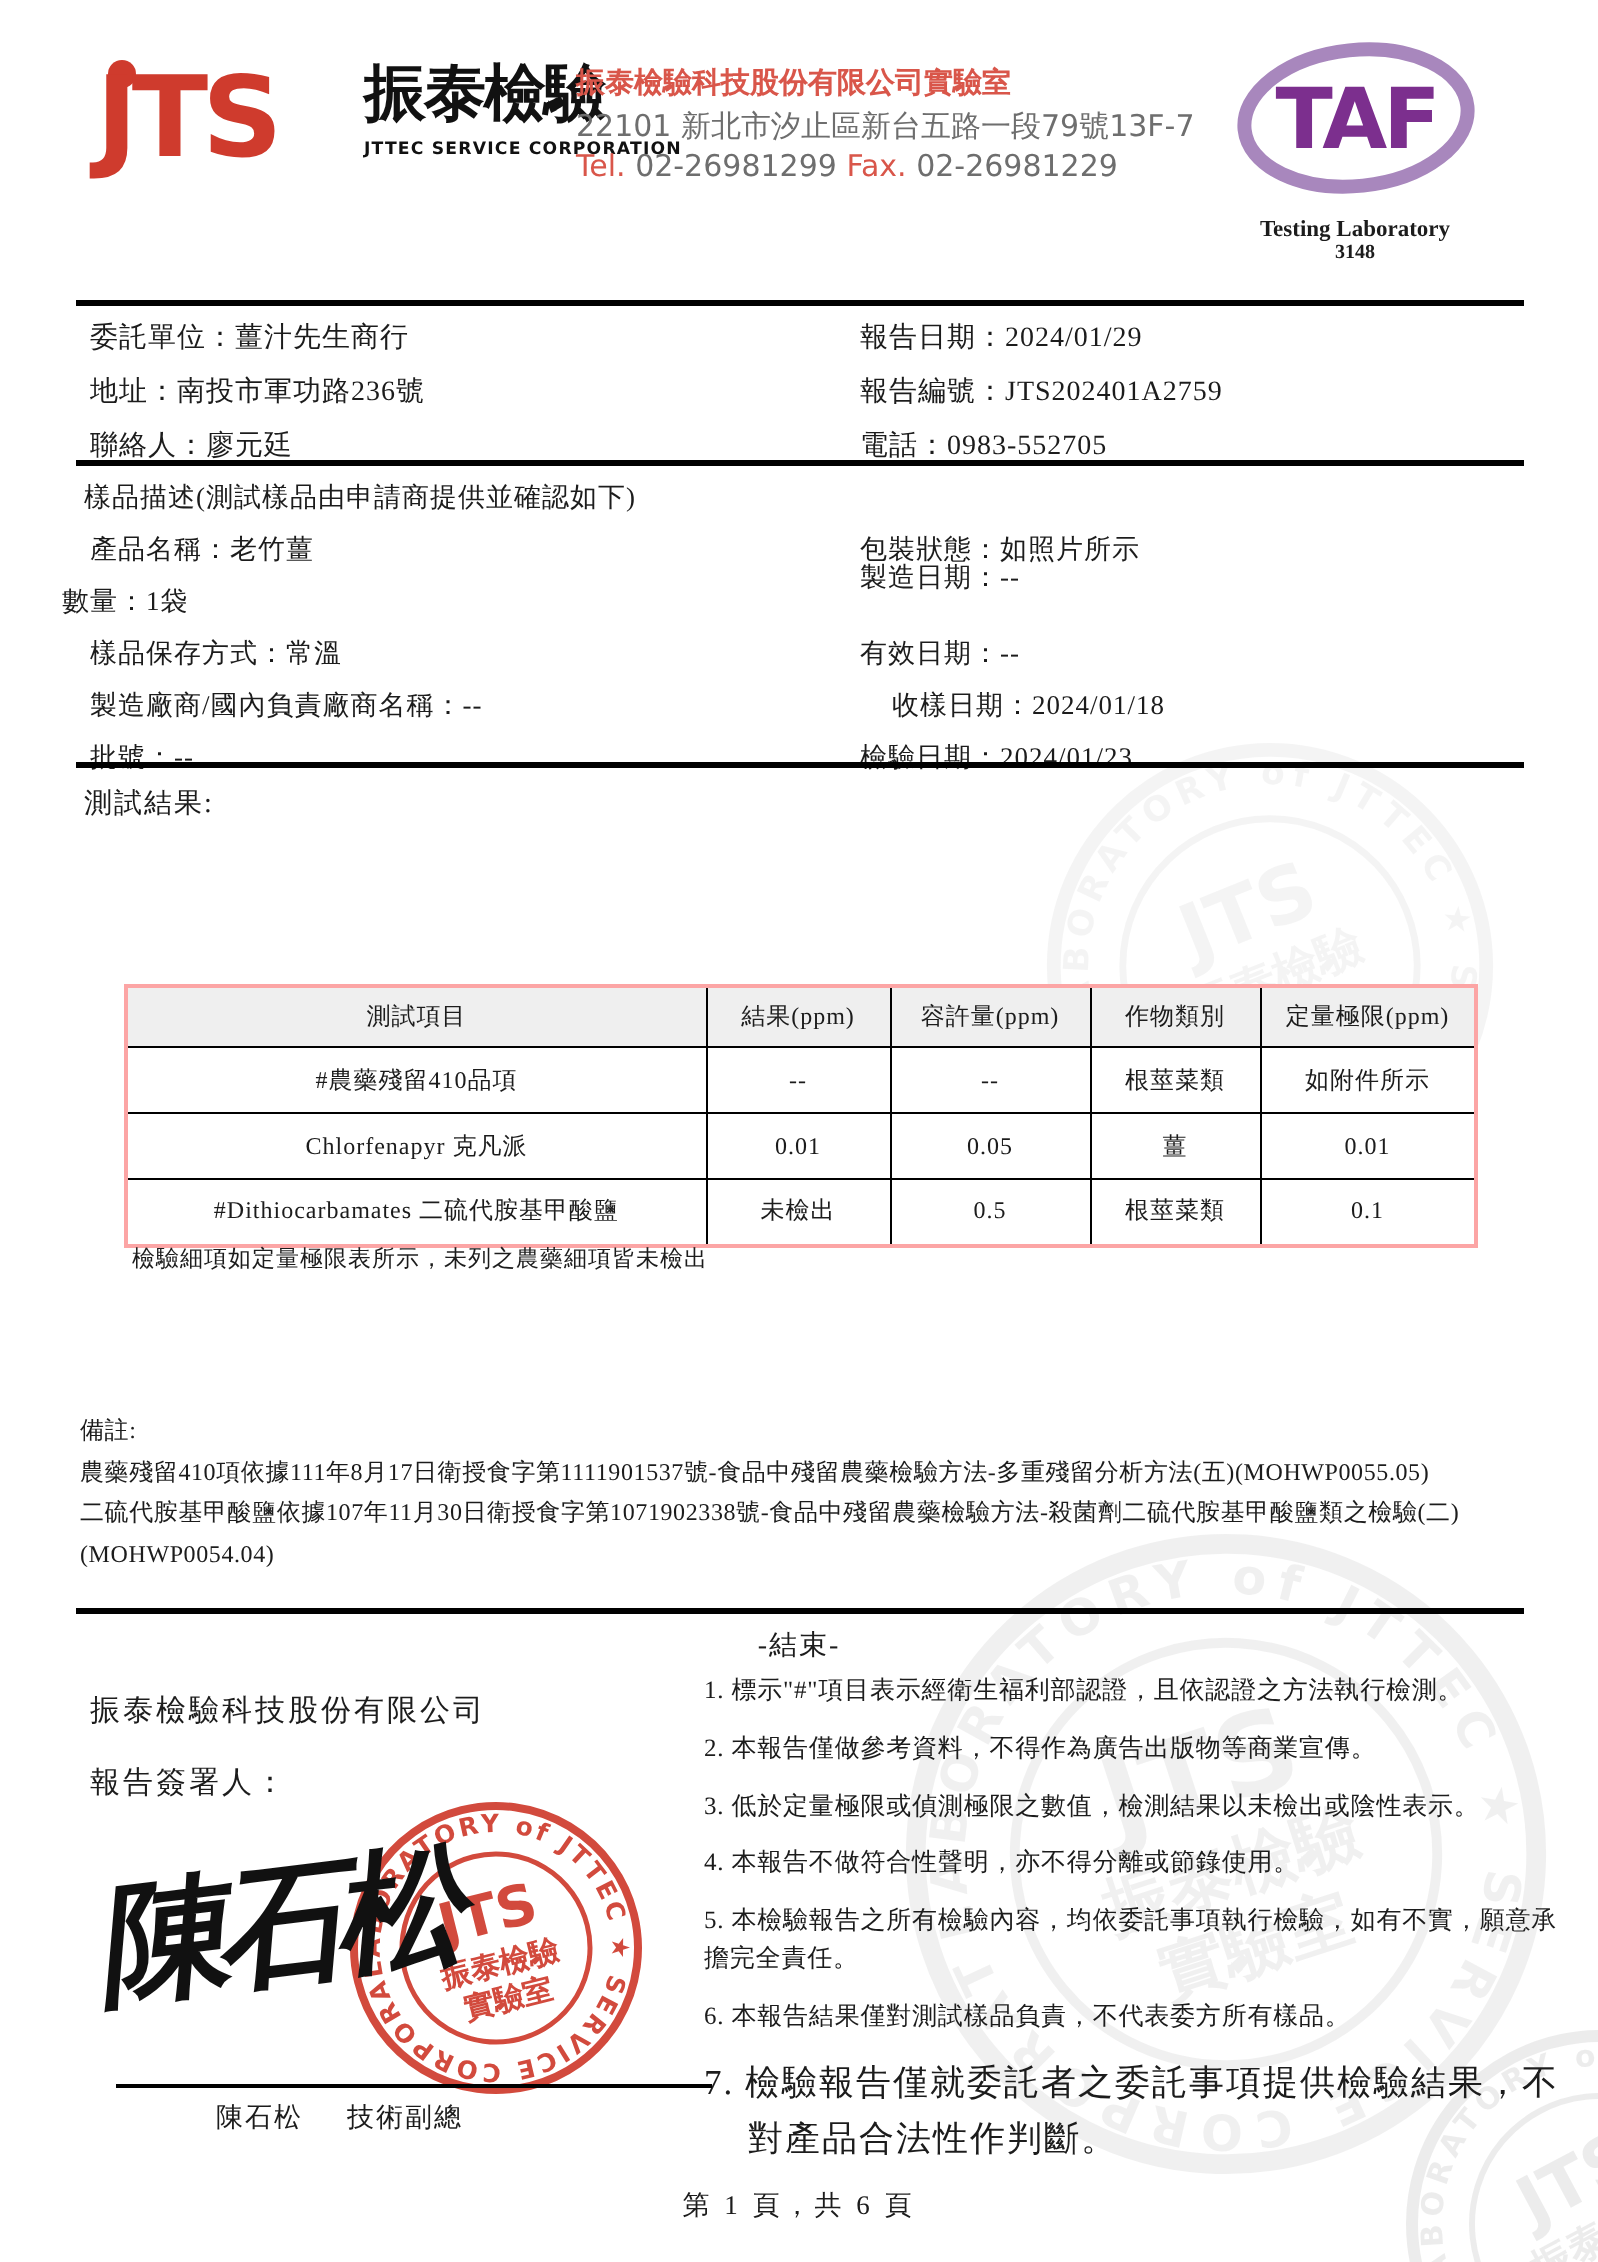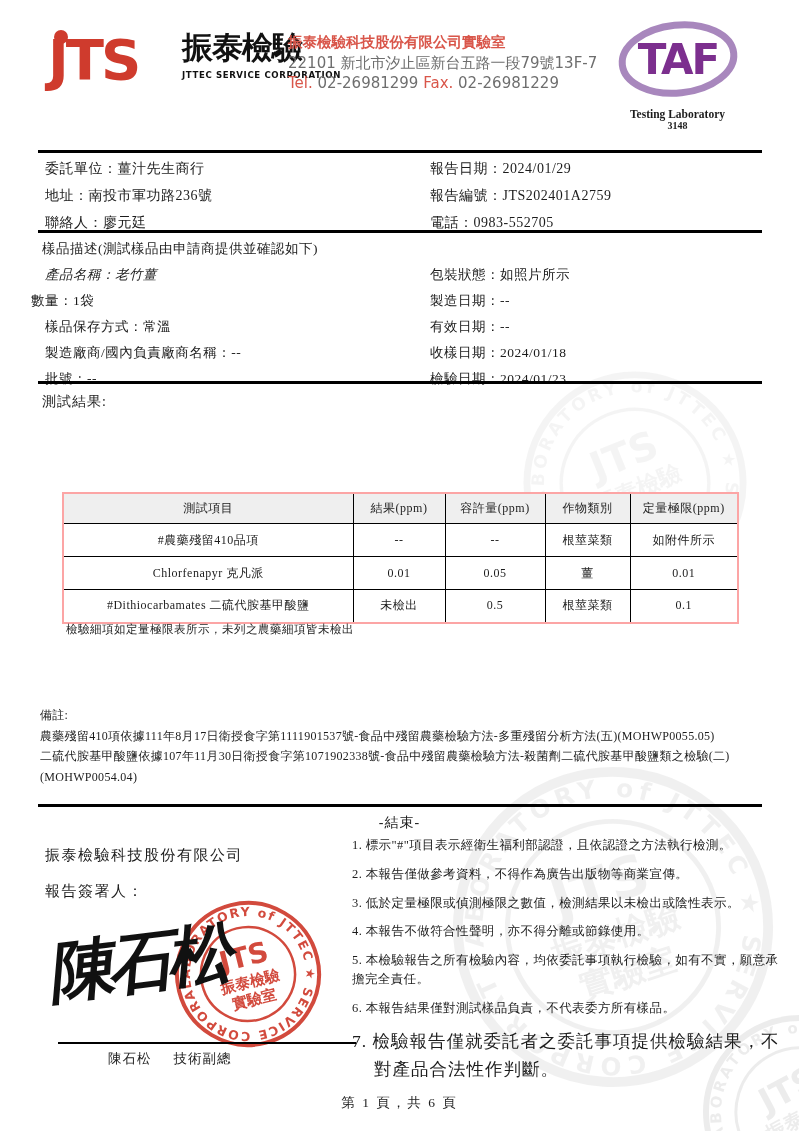--- a/index.html
+++ b/index.html
@@ -153,45 +153,45 @@
   <div class="info-row" style="left:430px;top:187px;">
     <span>報告編號：</span><span>JTS202401A2759</span>
   </div>
   <div class="info-row" style="left:430px;top:214px;">
     <span>電話：</span><span>0983-552705</span>
   </div>
 
   <div class="rule" style="top:230px;"></div>
   <div class="info-row sample-row" style="left:42px;top:240px;">樣品描述(測試樣品由申請商提供並確認如下)</div>
 
-  <div class="info-row sample-row" style="left:45px;top:266px;font-style:italic;">
+  <div class="info-row sample-row" style="left:45px;top:266px;">
     <span>產品名稱：</span><span>老竹薑</span>
   </div>
   <div class="info-row sample-row" style="left:31px;top:292px;">
     <span>數量：</span><span>1袋</span>
   </div>
   <div class="info-row sample-row" style="left:45px;top:318px;">
     <span>樣品保存方式：</span><span>常溫</span>
   </div>
   <div class="info-row sample-row" style="left:45px;top:344px;">
     <span>製造廠商/國內負責廠商名稱：</span><span>--</span>
   </div>
   <div class="info-row sample-row" style="left:45px;top:370px;">
     <span>批號：</span><span>--</span>
   </div>
   <div class="info-row sample-row" style="left:430px;top:266px;">
     <span>包裝狀態：</span><span>如照片所示</span>
   </div>
-  <div class="info-row sample-row" style="left:430px;top:292px;">
+  <div class="info-row sample-row" style="left:430px;top:280px;">
     <span>製造日期：</span><span>--</span>
   </div>
   <div class="info-row sample-row" style="left:430px;top:318px;">
     <span>有效日期：</span><span>--</span>
   </div>
-  <div class="info-row sample-row" style="left:430px;top:344px;">
+  <div class="info-row sample-row" style="left:446px;top:344px;">
     <span>收樣日期：</span><span>2024/01/18</span>
   </div>
   <div class="info-row sample-row" style="left:430px;top:370px;">
     <span>檢驗日期：</span><span>2024/01/23</span>
   </div>
 
   <div class="rule" style="top:381px;"></div>
   <div class="section-label" style="left:42px;top:393px;">測試結果:</div>
 
   <table class="results-table">

